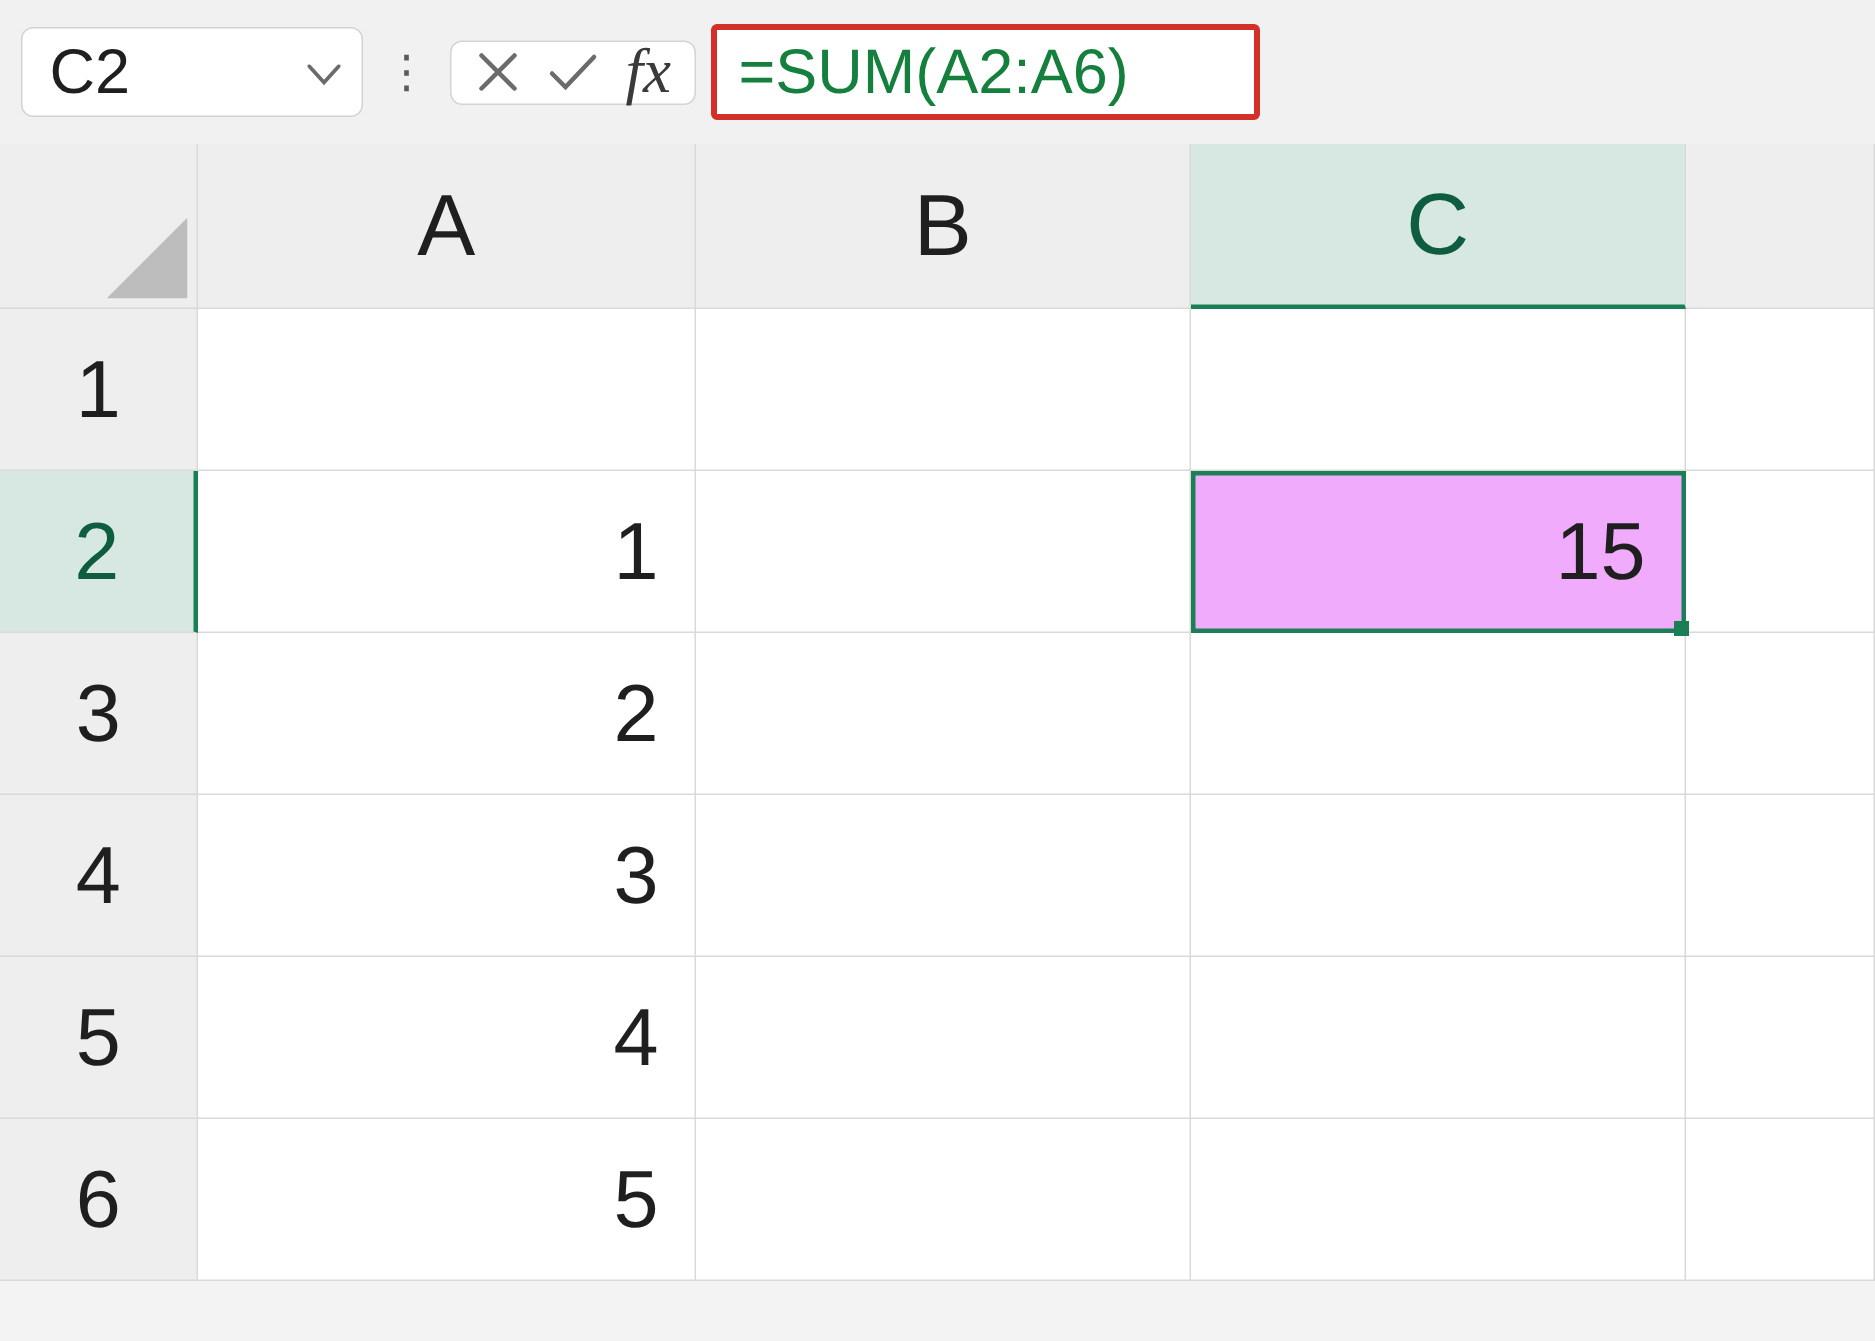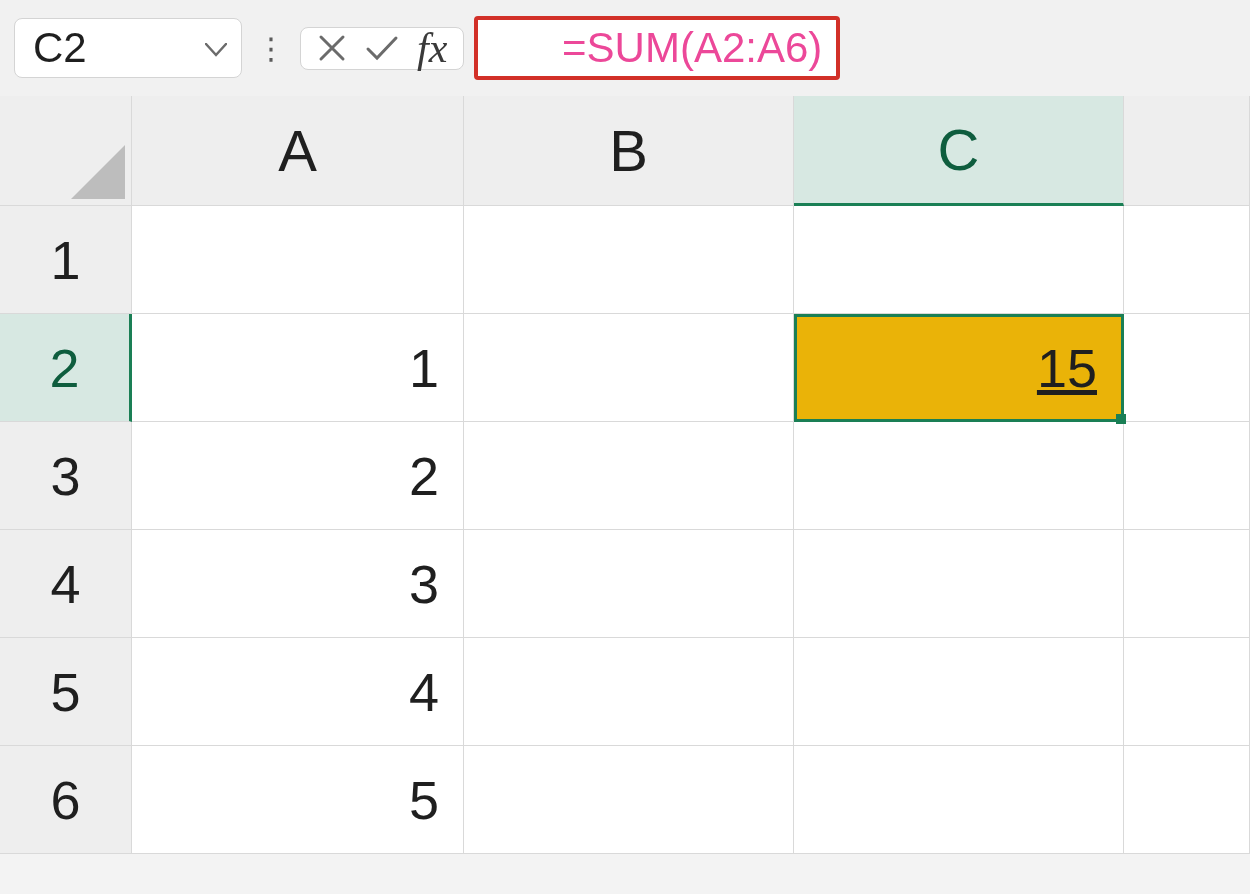--- a/index.html
+++ b/index.html
@@ -59,26 +59,25 @@
     height: 64px;
     border: 4px solid #d23028;
     border-radius: 4px;
     display: flex;
     align-items: center;
     padding: 0 14px 0 14px;
     background: #ffffff;
   }
   .formula-input {
     font-size: 42px;
-    color: #ec4899;
+    color: #15803d;
     border: none;
     outline: none;
     background: transparent;
     width: 330px;
-    text-align: right;
   }
 
   
   .grid {
     display: grid;
     grid-template-columns: 132px 332px 330px 330px 126px;
     grid-template-rows: 110px repeat(6, 108px);
     background: #ffffff;
   }
   .hdr, .rowhdr, .cell, .corner {
@@ -104,24 +103,23 @@
   .cell.empty { }
 
   
   .hdr.sel { background: #d7e8e2; border-bottom: 3px solid #1a7f55; color:#0e5d3e;}
   .rowhdr.sel { background: #d7e8e2; border-right: 3px solid #1a7f55; color:#0e5d3e;}
 
   
   .sel-cell {
     position: relative;
     border: 3px solid #1a7f55 !important;
-    background: #eab308;
+    background: #f0abfc;
     justify-content: flex-end;
     padding-right: 24px;
-    text-decoration: underline;
   }
   .sel-cell::after{
     content:"";
     position:absolute;
     right:-5px;
     bottom:-5px;
     width:10px;
     height:10px;
     background:#1a7f55;
   }

